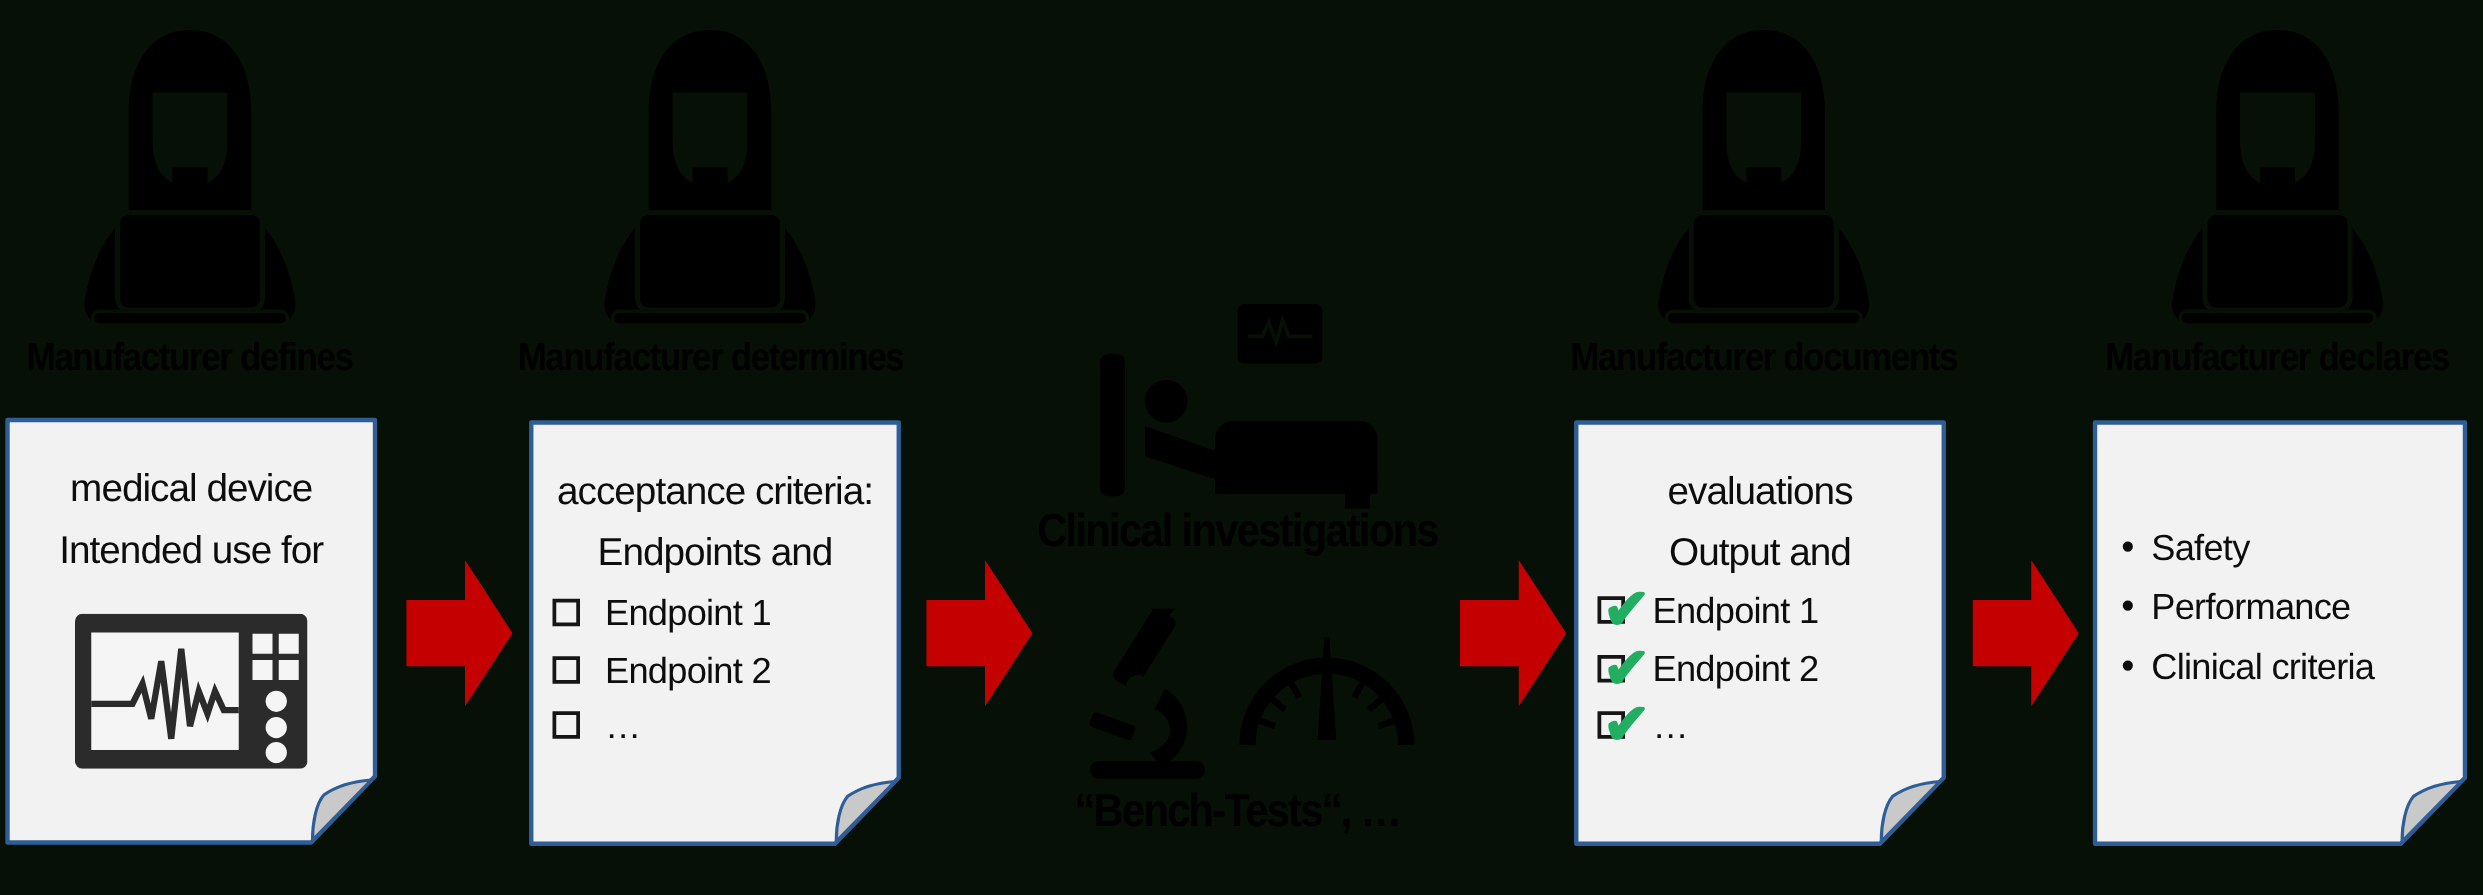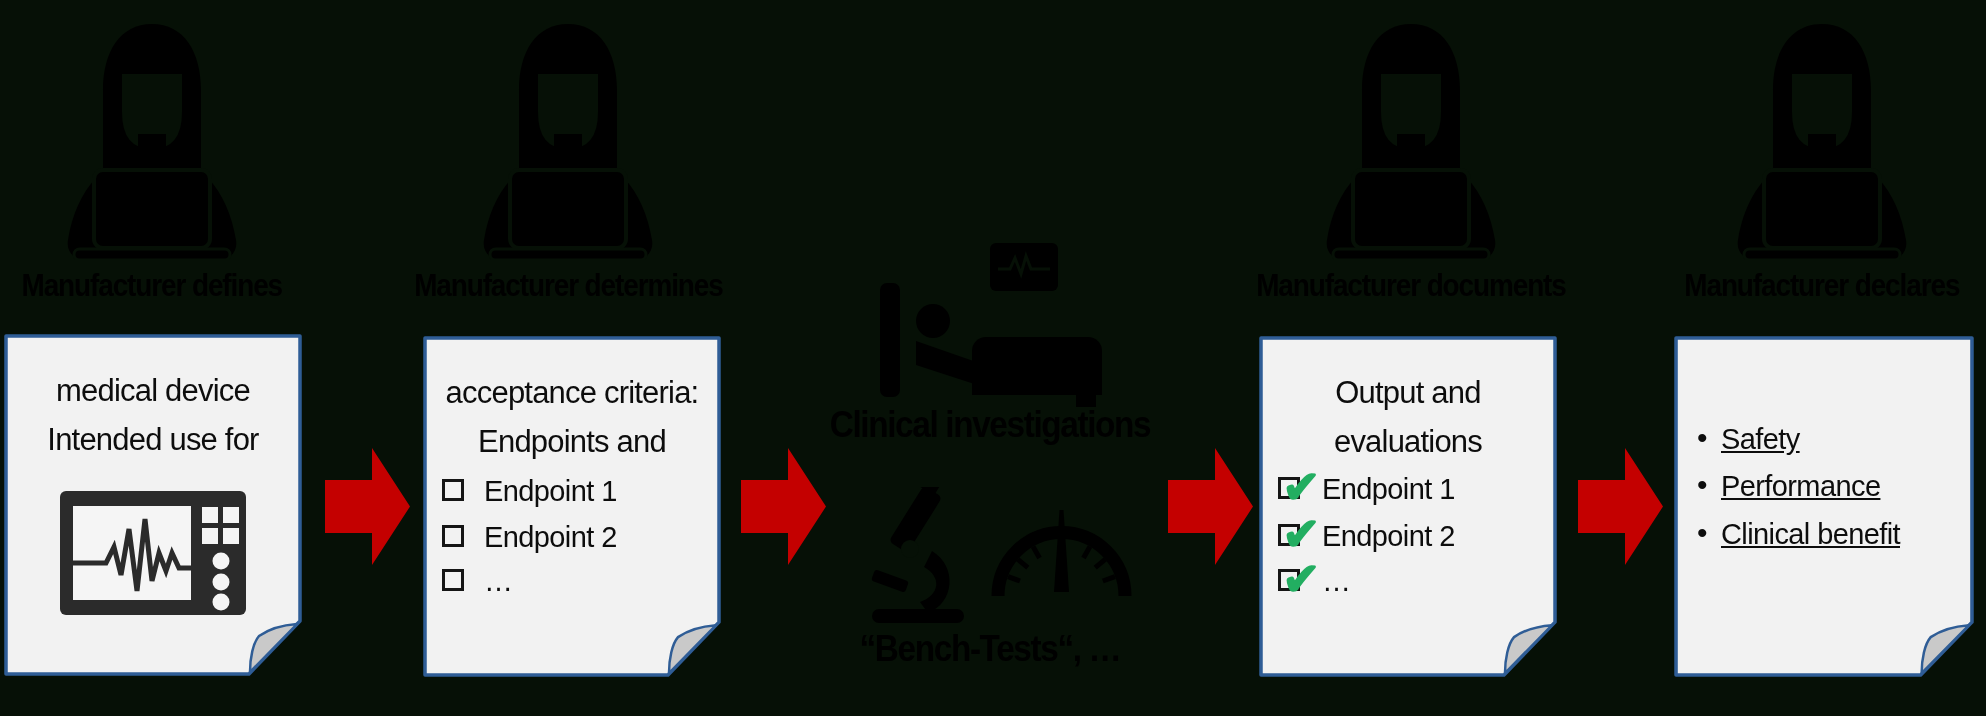--- a/index.html
+++ b/index.html
@@ -46,21 +46,21 @@
     border:3px solid #151515;background:transparent;box-sizing:border-box;
   }
   .check-label{position:absolute;left:62px;top:0;font-size:29px;letter-spacing:-0.6px;color:var(--card-ink);white-space:nowrap;text-align:right;}
   .card-output .check-label{left:64px;}
   .checkmark{
     position:absolute;left:24px;top:-9px;font-size:46px;line-height:46px;
     font-weight:700;color:var(--check-green);
   }
   .bullet-row{position:absolute;left:0;width:100%;height:36px;}
   .bullet{position:absolute;left:24px;top:-2px;font-size:30px;color:var(--card-ink);}
-  .bullet-label{position:absolute;left:48px;top:0;font-size:29px;letter-spacing:-0.6px;color:var(--card-ink);white-space:nowrap;text-decoration:underline;}
+  .bullet-label{position:absolute;left:48px;top:0;font-size:29px;letter-spacing:-0.6px;color:var(--card-ink);white-space:nowrap;}
   
   .stage-label{
     position:absolute;left:722px;width:536px;text-align:center;
     font-size:37px;font-weight:700;color:var(--ink);letter-spacing:-1.5px;
     white-space:nowrap;transform:scaleX(0.9);transform-origin:center;
   }
   .stage-icon{position:absolute;}
   .stage-icon .fill{fill:var(--ink);}
 </style>
 </head>
@@ -201,22 +201,22 @@
   </svg>
 
   <div class="stage-label" style="top:628px">“Bench-Tests“, …</div>
 
   <div class="card card-output" style="left:1258px;top:335px;width:300px;height:343px">
     <svg class="paper" viewBox="0 0 300 344" preserveAspectRatio="none">
       <path class="paper-body" d="M3,3 H297 V288 L246,341 H3 Z"></path>
       <path class="paper-fold" d="M294,291 L247,339 C247,325 250,310 256,303 C266,296 280,292 294,291 Z"></path>
     </svg>
     <div class="card-title">
+      <div>evaluations</div>
       <div>Output and</div>
-      <div>evaluations</div>
     </div>
     <div class="check-row" style="top:138px">
       <span class="checkbox"></span>
       <span class="checkmark">✔</span>
       <span class="check-label">Endpoint 1</span>
     </div>
     <div class="check-row" style="top:185px">
       <span class="checkbox"></span>
       <span class="checkmark">✔</span>
       <span class="check-label">Endpoint 2</span>
@@ -236,21 +236,21 @@
     <div class="bullet-row" style="top:88px">
       <span class="bullet">•</span>
       <span class="bullet-label">Safety</span>
     </div>
     <div class="bullet-row" style="top:135px">
       <span class="bullet">•</span>
       <span class="bullet-label">Performance</span>
     </div>
     <div class="bullet-row" style="top:183px">
       <span class="bullet">•</span>
-      <span class="bullet-label">Clinical benefit</span>
+      <span class="bullet-label">Clinical criteria</span>
     </div>
   </div>
 
   <svg class="arrow" style="left:325px" viewBox="0 0 85 117">
     <polygon points="0,32 47,32 47,0 85,58.5 47,117 47,85 0,85"></polygon>
   </svg>
   <svg class="arrow" style="left:741px" viewBox="0 0 85 117">
     <polygon points="0,32 47,32 47,0 85,58.5 47,117 47,85 0,85"></polygon>
   </svg>
   <svg class="arrow" style="left:1168px" viewBox="0 0 85 117">

